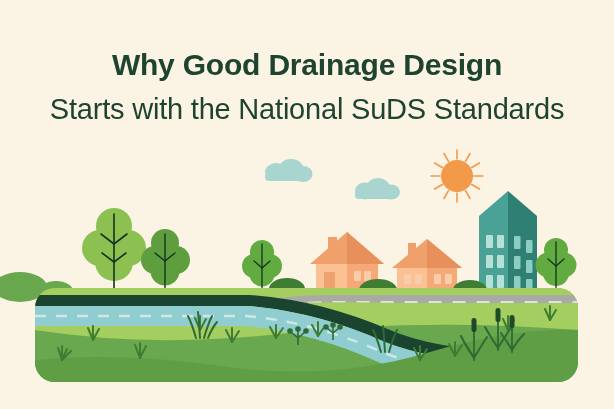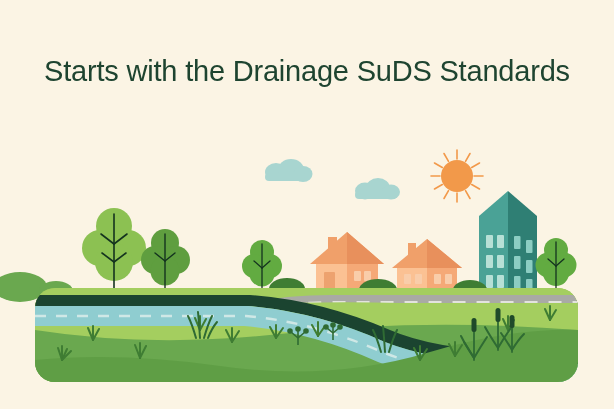--- a/index.html
+++ b/index.html
@@ -55,21 +55,22 @@
   }
 </style>
 </head>
 <body>
 
 <div id="poster">
 
   <div id="poster-bg"></div>
 
   <div class="title-block">
-    <div class="title-line2">Starts with the Drainage SuDS Standards</div>
+    <div class="title-line1">Why Good Drainage Design</div>
+    <div class="title-line2">Starts with the National SuDS Standards</div>
   </div>
 
   <svg id="scene" viewBox="0 0 614 409" width="614" height="409" xmlns="http://www.w3.org/2000/svg">
 
     <defs>
       <clipPath id="clip-ground">
         <rect x="35" y="288" width="543" height="94" rx="20" ry="20"></rect>
       </clipPath>
       <clipPath id="clip-apartment-front">
         <polygon points="479,216 508,191 508,294 479,294"></polygon>

